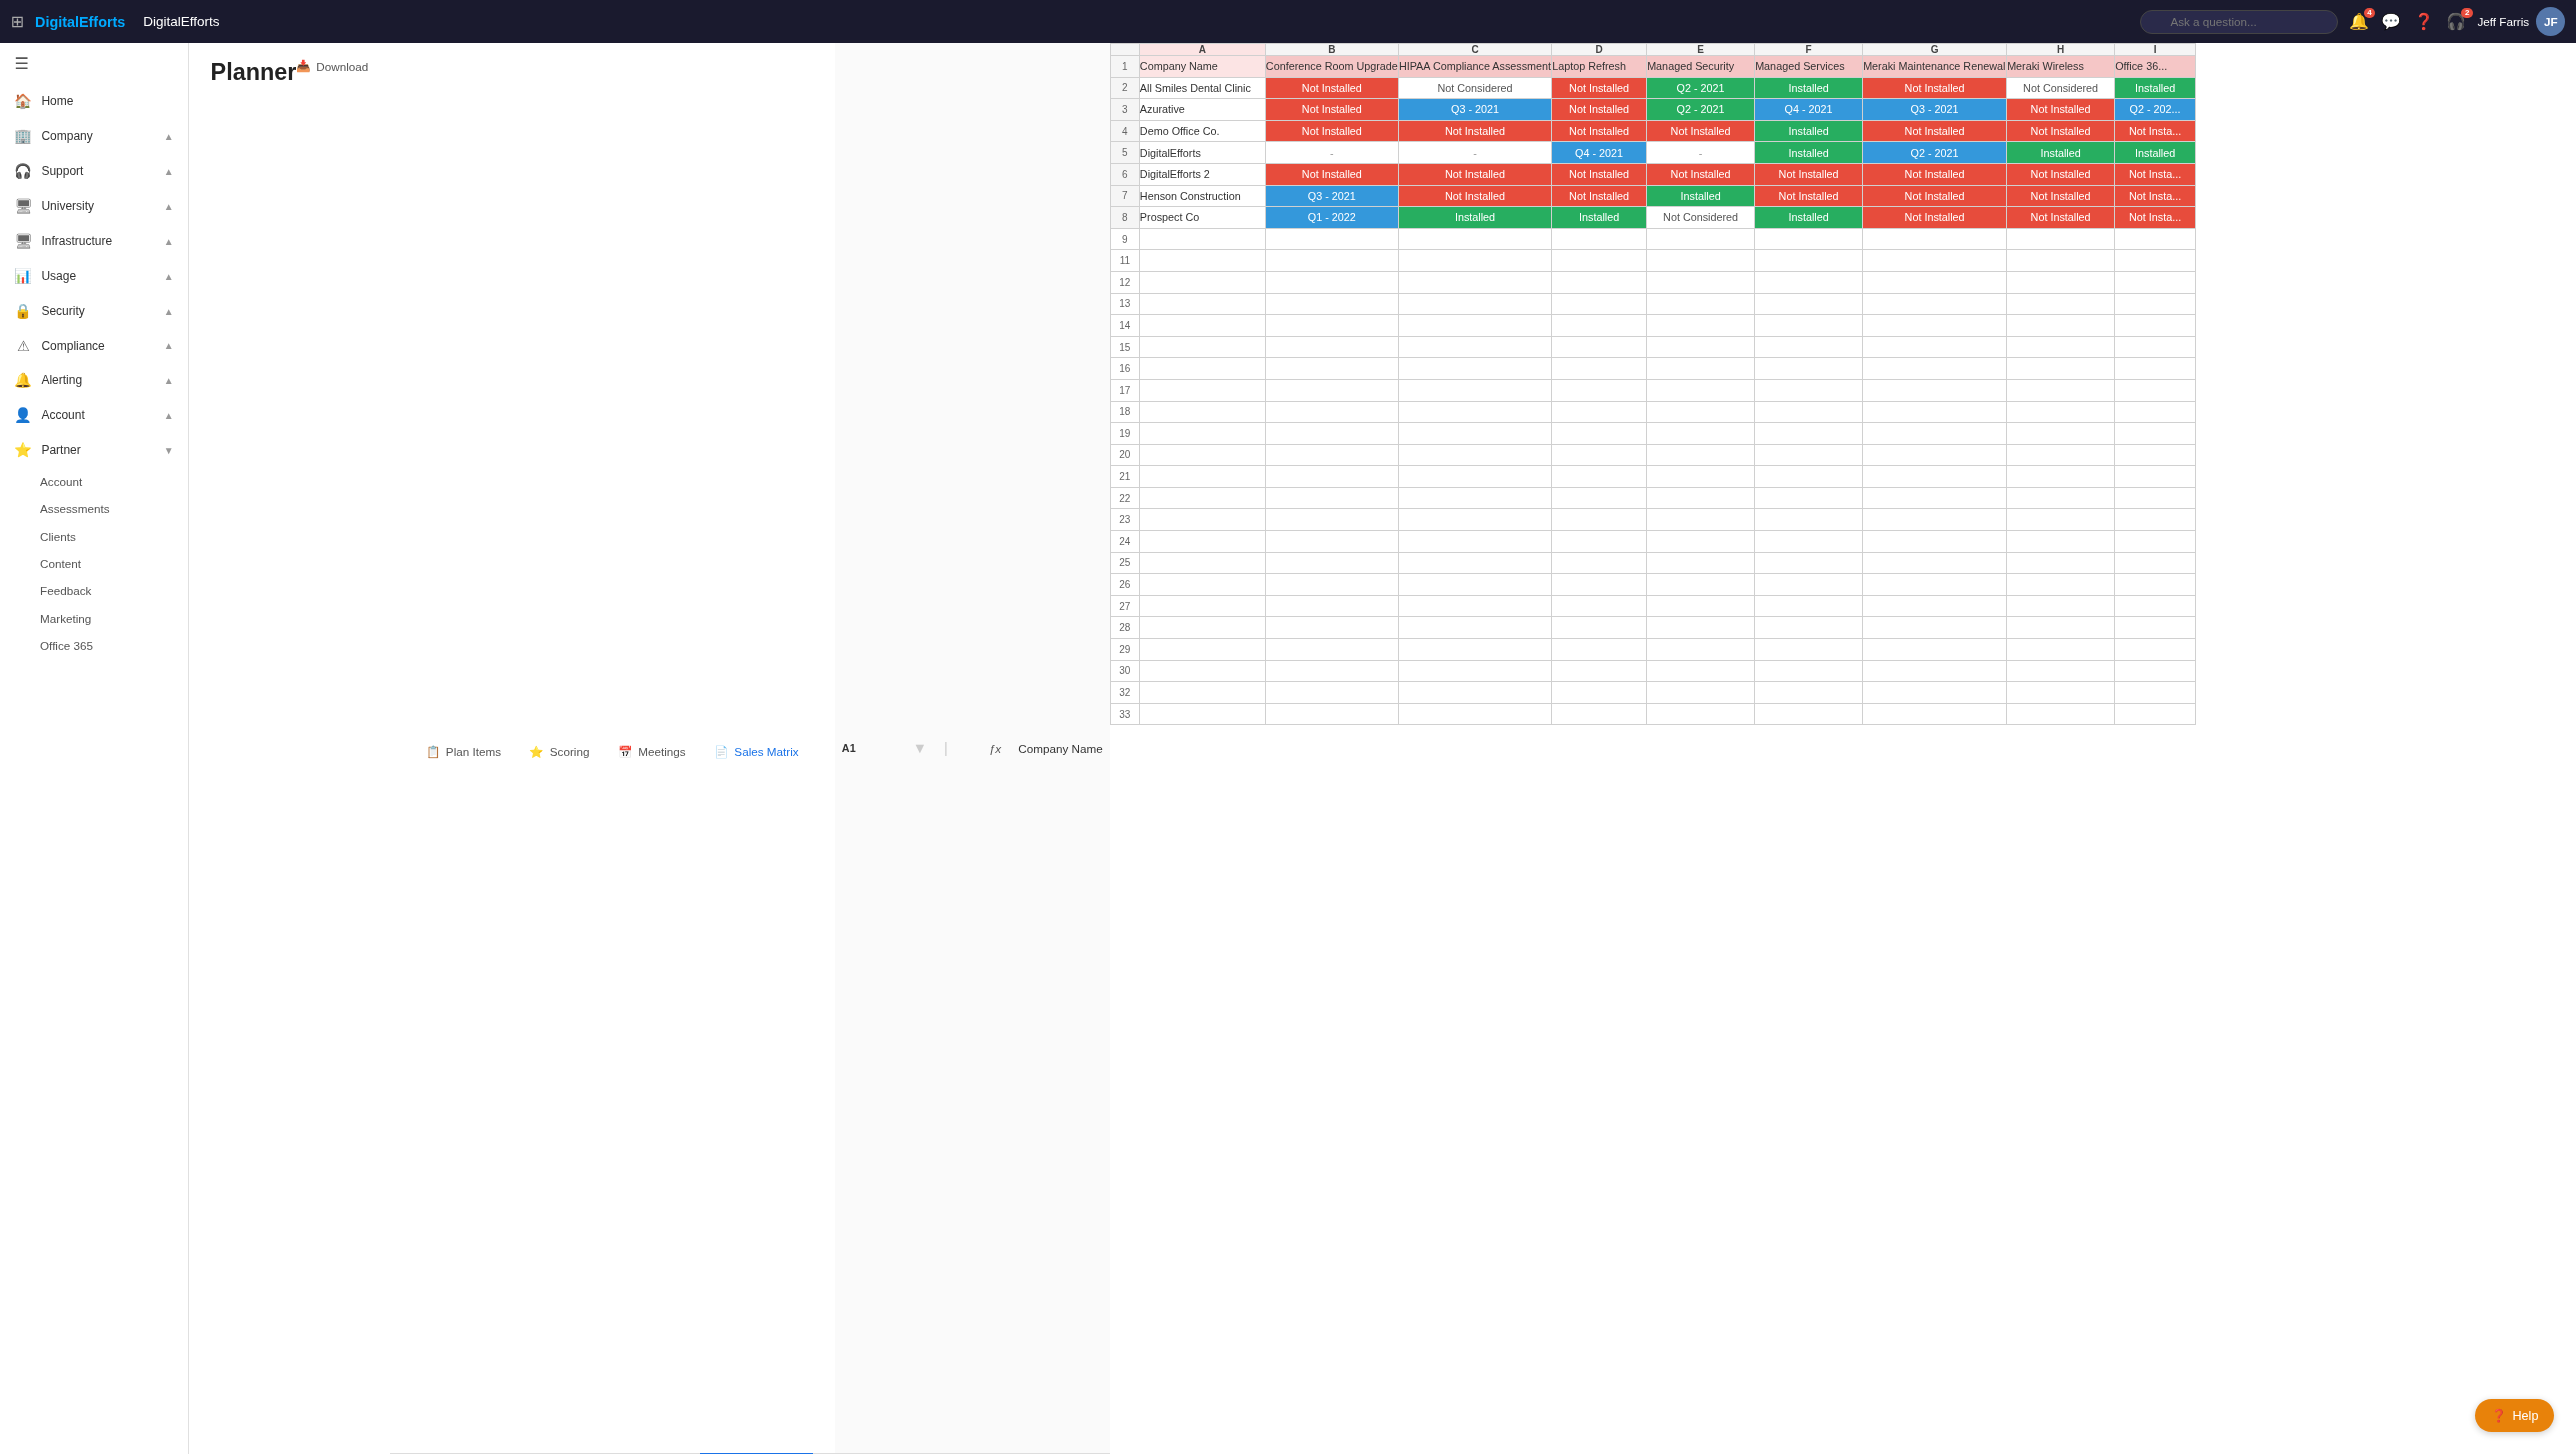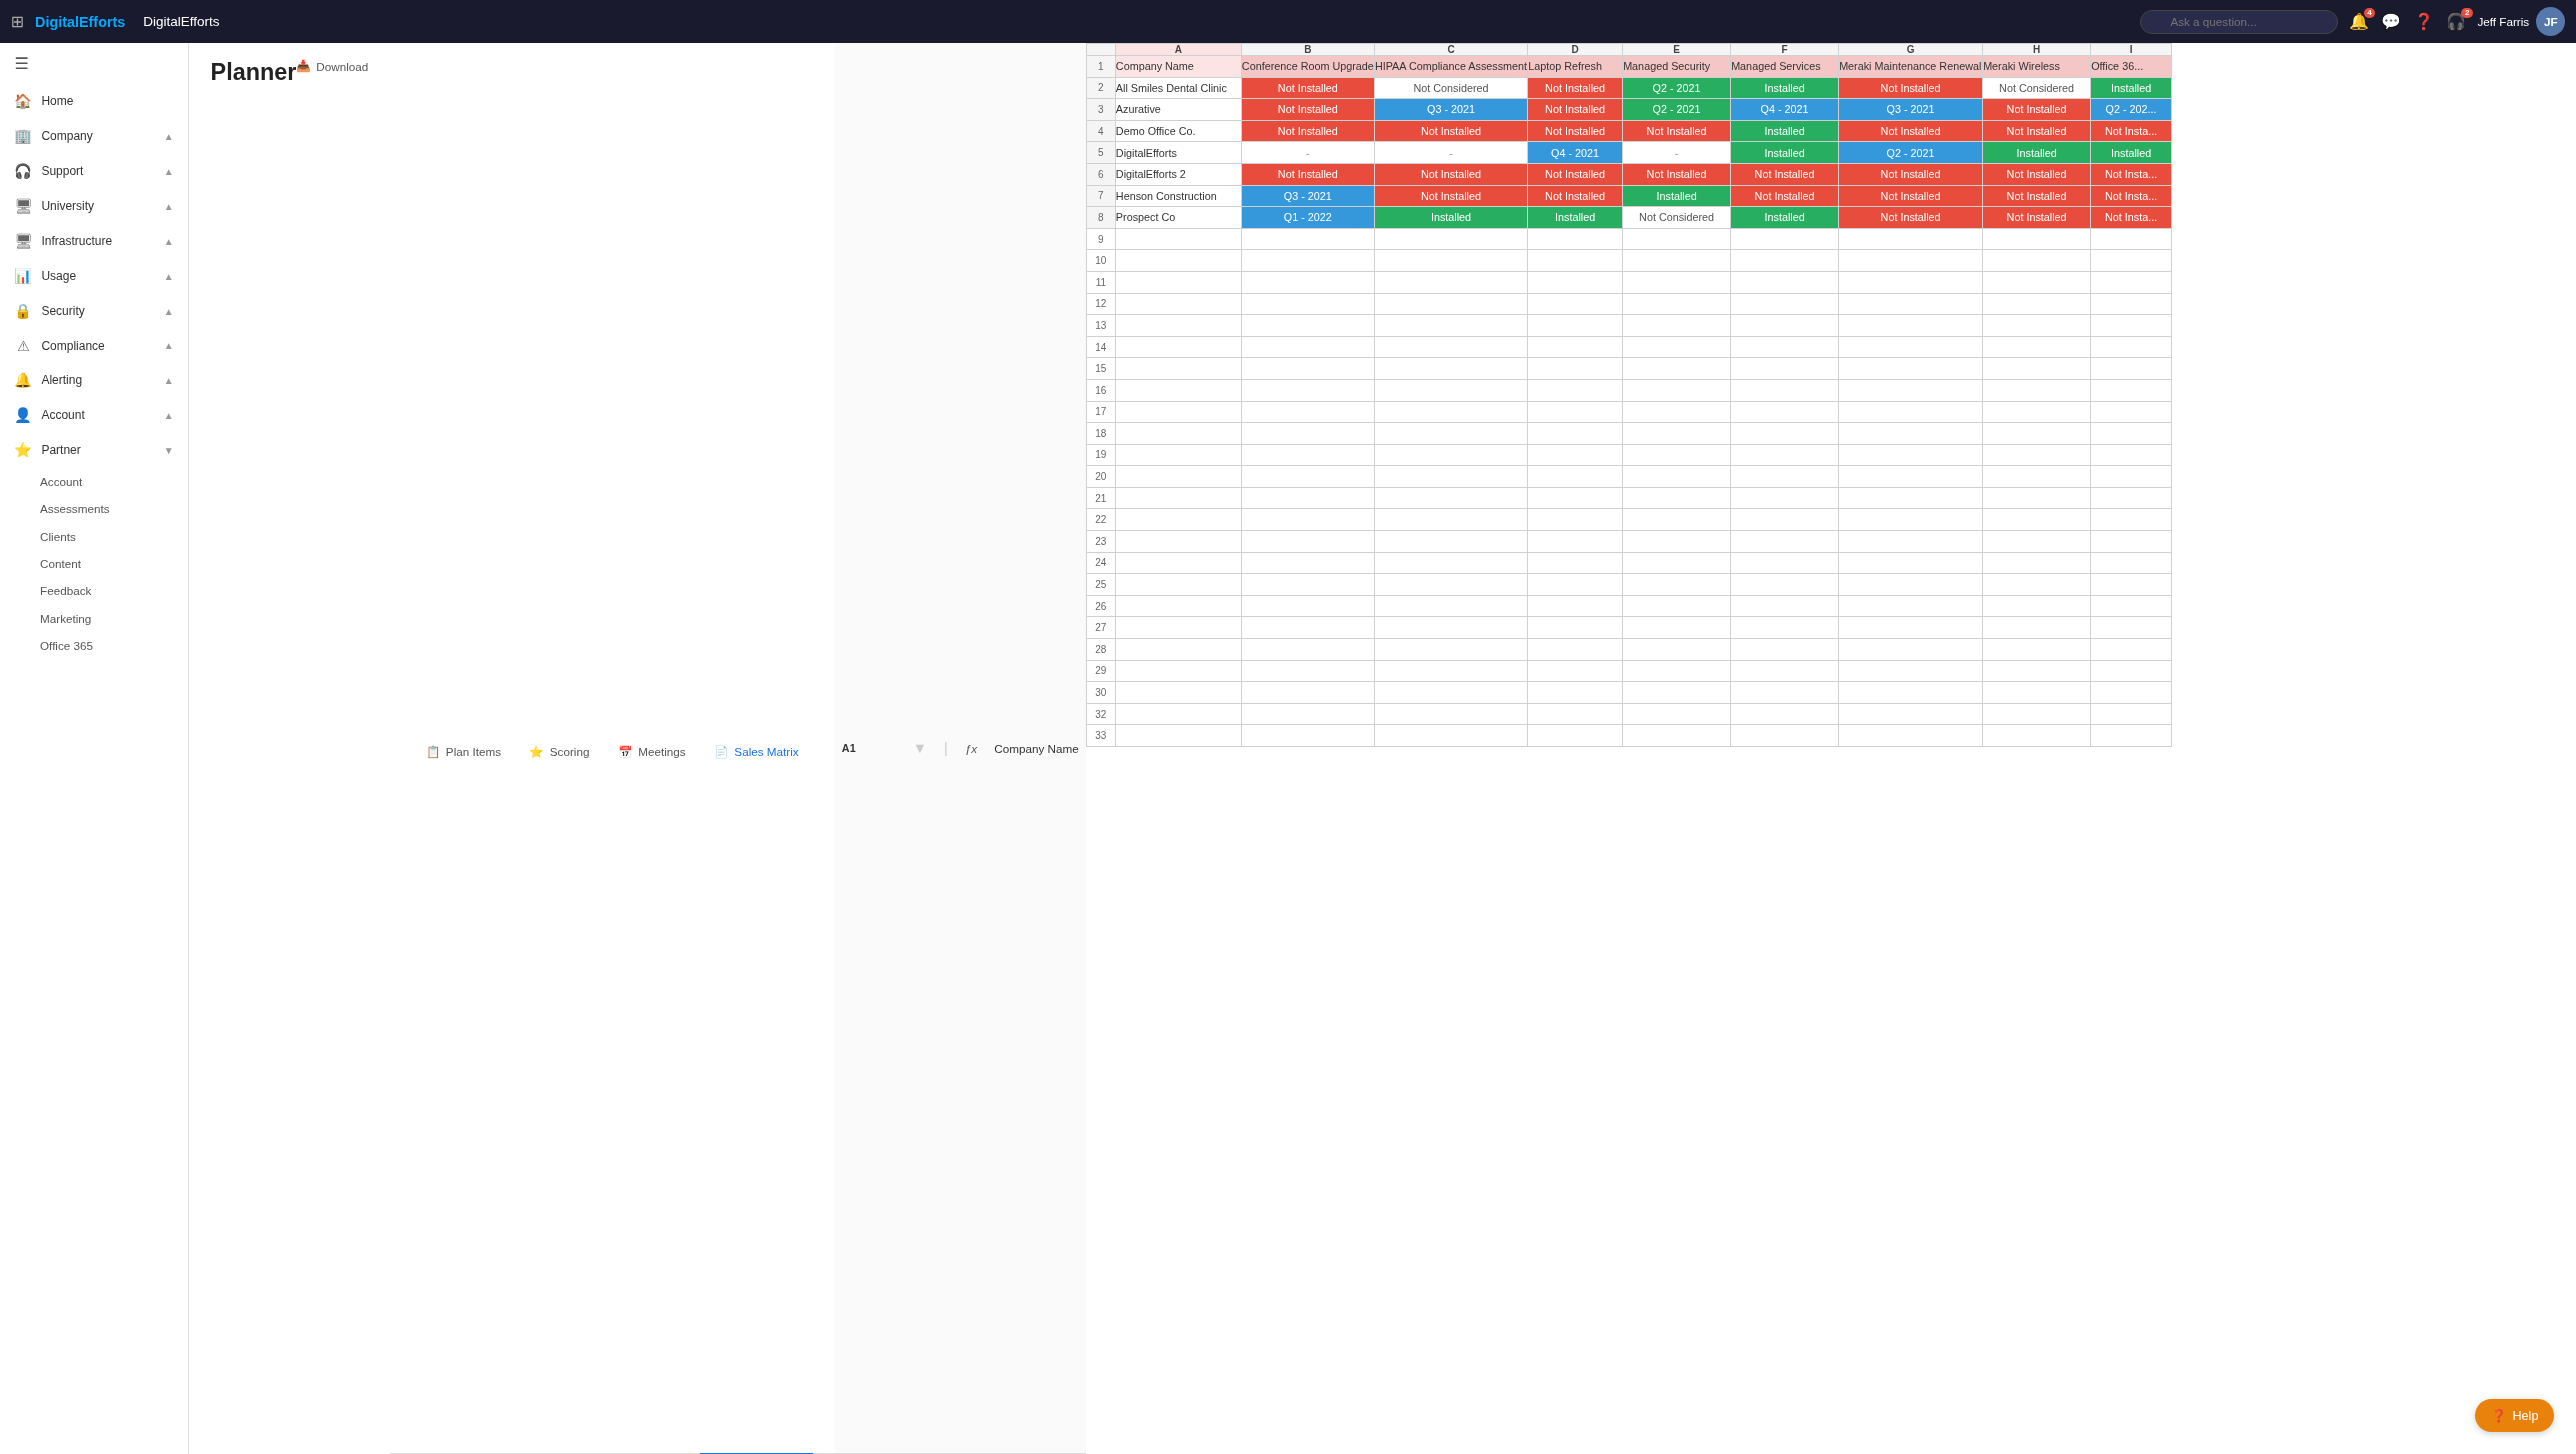--- a/index.html
+++ b/index.html
@@ -132,21 +132,21 @@
       border-bottom: 0.9px solid #ddd;
       background: #fafafa;
     }
     .cell-ref {
       width: 54px;
       font-size: 10.8px;
       font-weight: 600;
       color: #333;
     }
     .formula-bar-sep { color: #ccc; font-size: 14.4px; }
-    .fx-label { color: #555; font-size: 11.7px; font-style: italic; }
+    .fx-label { color: #555; font-size: 11.7px; font-style: italic; margin-left: 24px; }
     .formula-content { font-size: 11.7px; color: #333; }
 
     
     .spreadsheet-container { flex: 1; overflow: auto; }
     table.spreadsheet {
       border-collapse: collapse;
       font-size: 10.8px;
     }
     table.spreadsheet th, table.spreadsheet td {
       border: 0.9px solid #d0d0d0;
@@ -468,32 +468,20 @@
               <td></td>
               <td></td>
               <td></td>
               <td></td>
               <td></td>
               <td></td>
               <td></td>
               <td></td>
             </tr>
           <tr class="empty-row">
-              <td class="row-header">10</td>
-              <td></td>
-              <td></td>
-              <td></td>
-              <td></td>
-              <td></td>
-              <td></td>
-              <td></td>
-              <td></td>
-              <td></td>
-            </tr>
-          <tr class="empty-row">
               <td class="row-header">11</td>
               <td></td>
               <td></td>
               <td></td>
               <td></td>
               <td></td>
               <td></td>
               <td></td>
               <td></td>
               <td></td>

